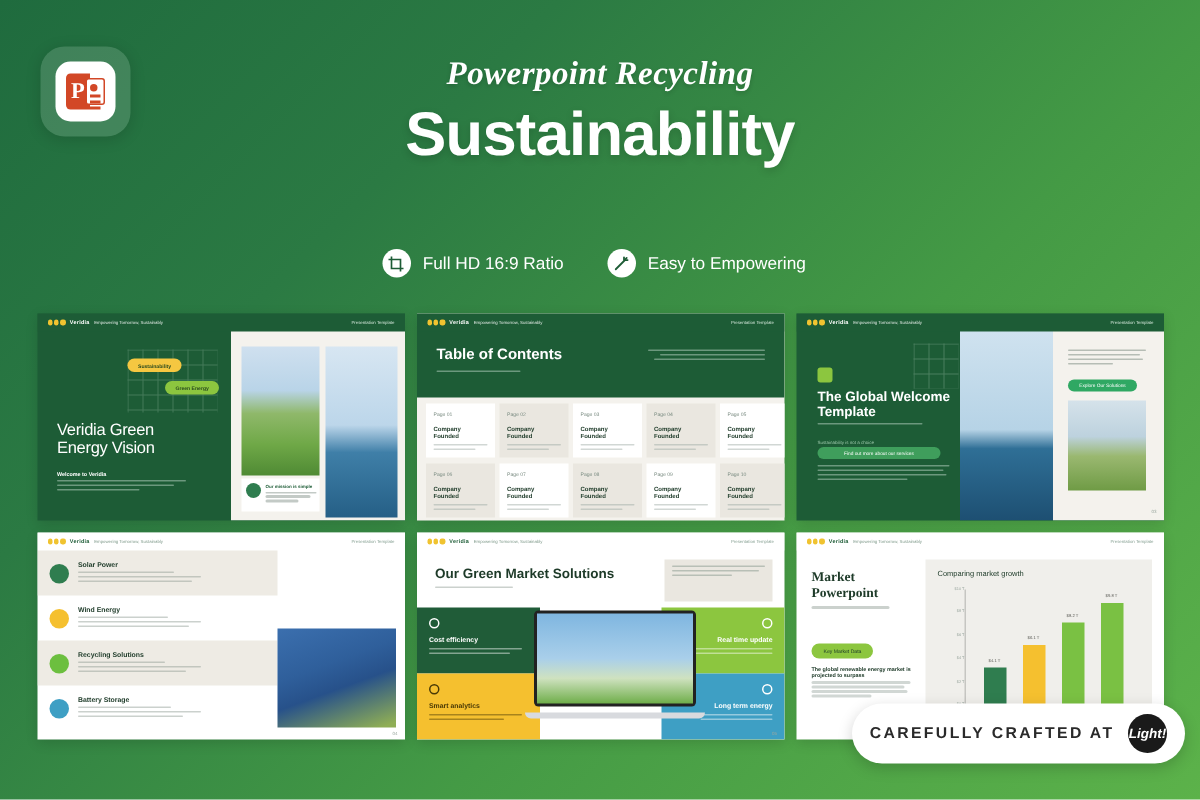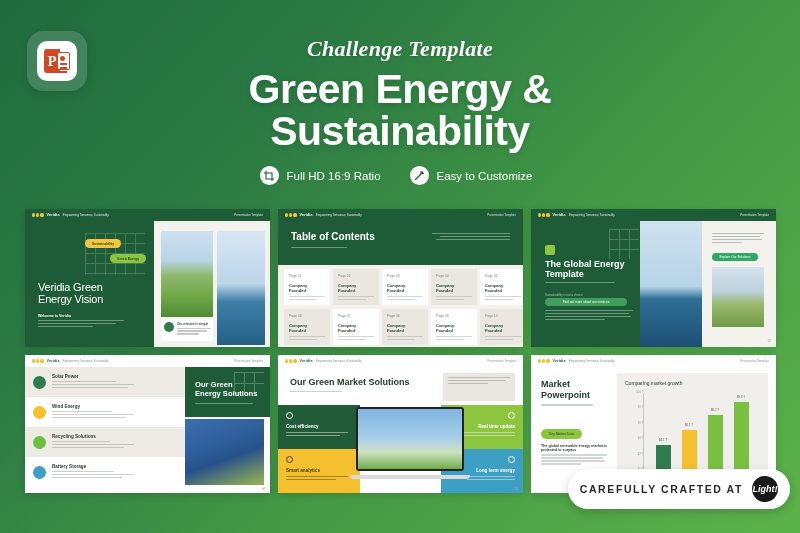--- a/index.html
+++ b/index.html
@@ -181,21 +181,21 @@
   .s5 .q .lns { color:currentColor; }
   .s5 .laptop { position:absolute; left:72px; top:52px; width:120px; height:78px; }
   .s5 .laptop .scr { position:absolute; left:6px; top:0; width:108px; height:64px; background:#222; border-radius:3px; padding:2px; }
   .s5 .laptop .scr .img { width:100%; height:100%; }
   .s5 .laptop .base { position:absolute; left:0; bottom:6px; width:120px; height:4px; background:#d8dade; border-radius:0 0 5px 5px; }
   .s5 .mini { position:absolute; right:5px; bottom:2px; font-size:3px; color:#9aa79f; }
 
   
   .s6 { background:#fff; }
   .s6 .left { position:absolute; left:0; top:12px; width:86px; bottom:0; padding:12px 10px; }
-  .s6 .h1 { font-size:9px; font-weight:bold; color:#1d3a28; line-height:1.18; }
+  .s6 .h1 { font-size:9px; font-weight:bold; color:#1d3a28; line-height:1.18;font-family:Liberation Serif, serif; }
   .s6 .sub { margin-top:4px; color:#8b9a91; width:60px; }
   .s6 .pill { margin-top:22px; display:inline-block; background:#8cc63f; color:#1d3a28; font-size:3.4px; padding:3px 8px; border-radius:7px; }
   .s6 .body { margin-top:5px; width:68px; }
   .s6 .body b { font-size:3.6px; color:#1d3a28; display:block; margin-bottom:2px; }
   .s6 .body .lns { color:#9aa79f; }
   .s6 .chartwrap { position:absolute; left:86px; top:18px; right:8px; bottom:8px; background:#f0efeb; padding:7px 8px 4px 8px; }
   .s6 .ctitle { font-size:5px; color:#1d3a28; margin-bottom:4px; }
   .s6 .plot { position:absolute; left:26px; right:8px; top:20px; bottom:14px; border-left:.6px solid #c6c6c2; border-bottom:.6px solid #c6c6c2; }
   .s6 .yax { position:absolute; left:6px; top:18px; bottom:14px; width:20px; display:flex; flex-direction:column; justify-content:space-between; align-items:flex-end; }
   .s6 .yax span { font-size:2.6px; color:#9aa79f; }
@@ -230,23 +230,22 @@
           <i></i>
           <i></i>
           <i></i>
           <i></i>
         </div>
     </div>
   </div>
 </div>
 
 <div class="hdr">
-  <div class="eyebrow">Challenge Template</div>
+  <div class="eyebrow">Powerpoint Recycling</div>
   <div class="title">
-    <div>Green Energy &amp;</div>
     <div>Sustainability</div>
   </div>
 </div>
 
 <div class="badges">
 
 
 
   <div class="badge">
     <span class="bi">
@@ -264,21 +263,21 @@
     <span class="bi">
       <svg width="12" height="12" viewBox="0 0 12 12">
           <g stroke="#1d5c36" stroke-width="1.2" stroke-linecap="round">
         <path d="M2.5 9.5 L8.5 3.5"></path>
             <path d="M8 1.6 v1.6"></path>
             <path d="M10.4 3.4 h-1.5"></path>
             <path d="M9.8 1.9 l-1 1"></path>
       </g>
         </svg>
     </span>
-    <span>Easy to Customize</span>
+    <span>Easy to Empowering</span>
   </div>
 </div>
 
 <div class="grid">
 
   <div class="slide s1">
     <div class="sbar dark">
       <div class="brandgrp">
         <span class="brandmark">
             <span></span>
@@ -431,21 +430,21 @@
         <span class="brandname">Veridia</span>
         <span class="brandtag">Empowering Tomorrow, Sustainably</span>
       </div>
       <span class="sright">Presentation Template</span>
     </div>
     <div class="mid ph" style="background:linear-gradient(180deg,#cfe2ef 0%,#b6d3e6 52%,#2f6f96 62%,#1d4f72 100%)"></div>
     <div class="rightpanel"></div>
     <div class="gridlines"></div>
     <div class="badgeico"></div>
     <div class="h1">
-      <span>The Global Energy</span><br>
+      <span>The Global Welcome</span><br>
       <span>Template</span>
     </div>
     <div class="sub lns" style="color:#cfe3d6">
         <i style="width:70px"></i>
       </div>
     <div class="lbl">Sustainability is not a choice</div>
     <div class="btn">Find out more about our services</div>
     <div class="body lns" style="color:#cfe3d6">
       <i style="width:88px"></i>
         <i style="width:84px"></i>
@@ -514,27 +513,20 @@
         <div class="ic" style="background:#3e9fc4"></div>
         <div>
             <b>Battery Storage</b>
           <div class="lns">
               <i style="width:62px"></i>
               <i style="width:82px"></i>
               <i style="width:70px"></i>
             </div>
           </div>
       </div>
-    </div>
-    <div class="panel">
-      <div class="gl"></div>
-      <h><span>Our Green</span><br><span>Energy Solutions</span></h>
-      <div class="sub lns" style="color:#cfe3d6">
-          <i style="width:58px"></i>
-        </div>
     </div>
     <div class="photo ph" style="background:linear-gradient(160deg,#3b6fae 0%,#2f5f9b 38%,#27518a 58%,#8fae55 96%)"></div>
     <div class="mini">04</div>
   </div>
 
   <div class="slide s5">
     <div class="sbar light">
       <div class="brandgrp">
         <span class="brandmark">
             <span></span>

